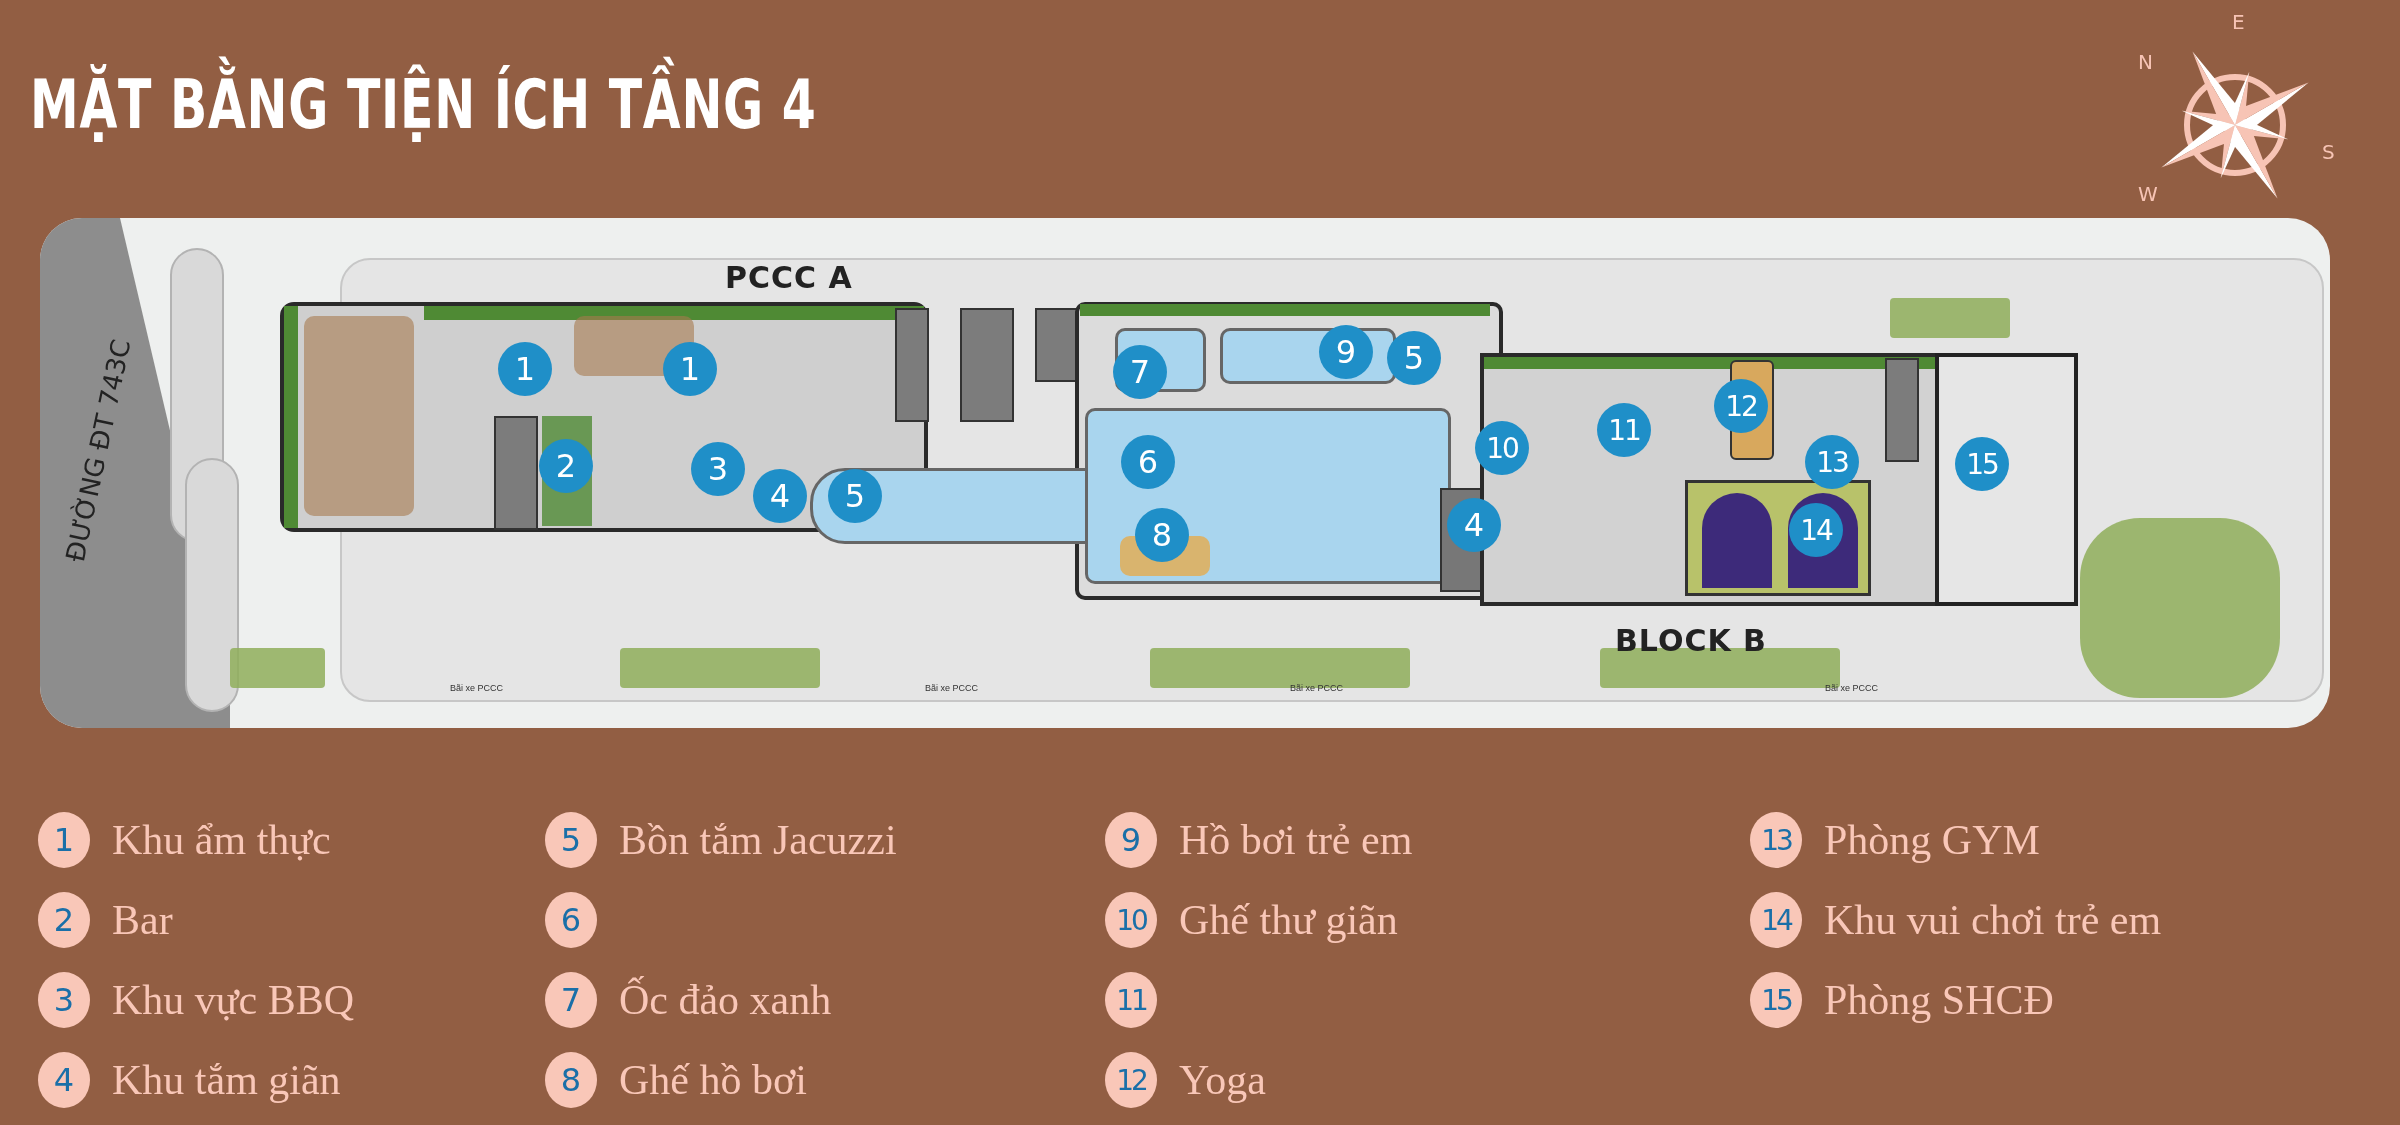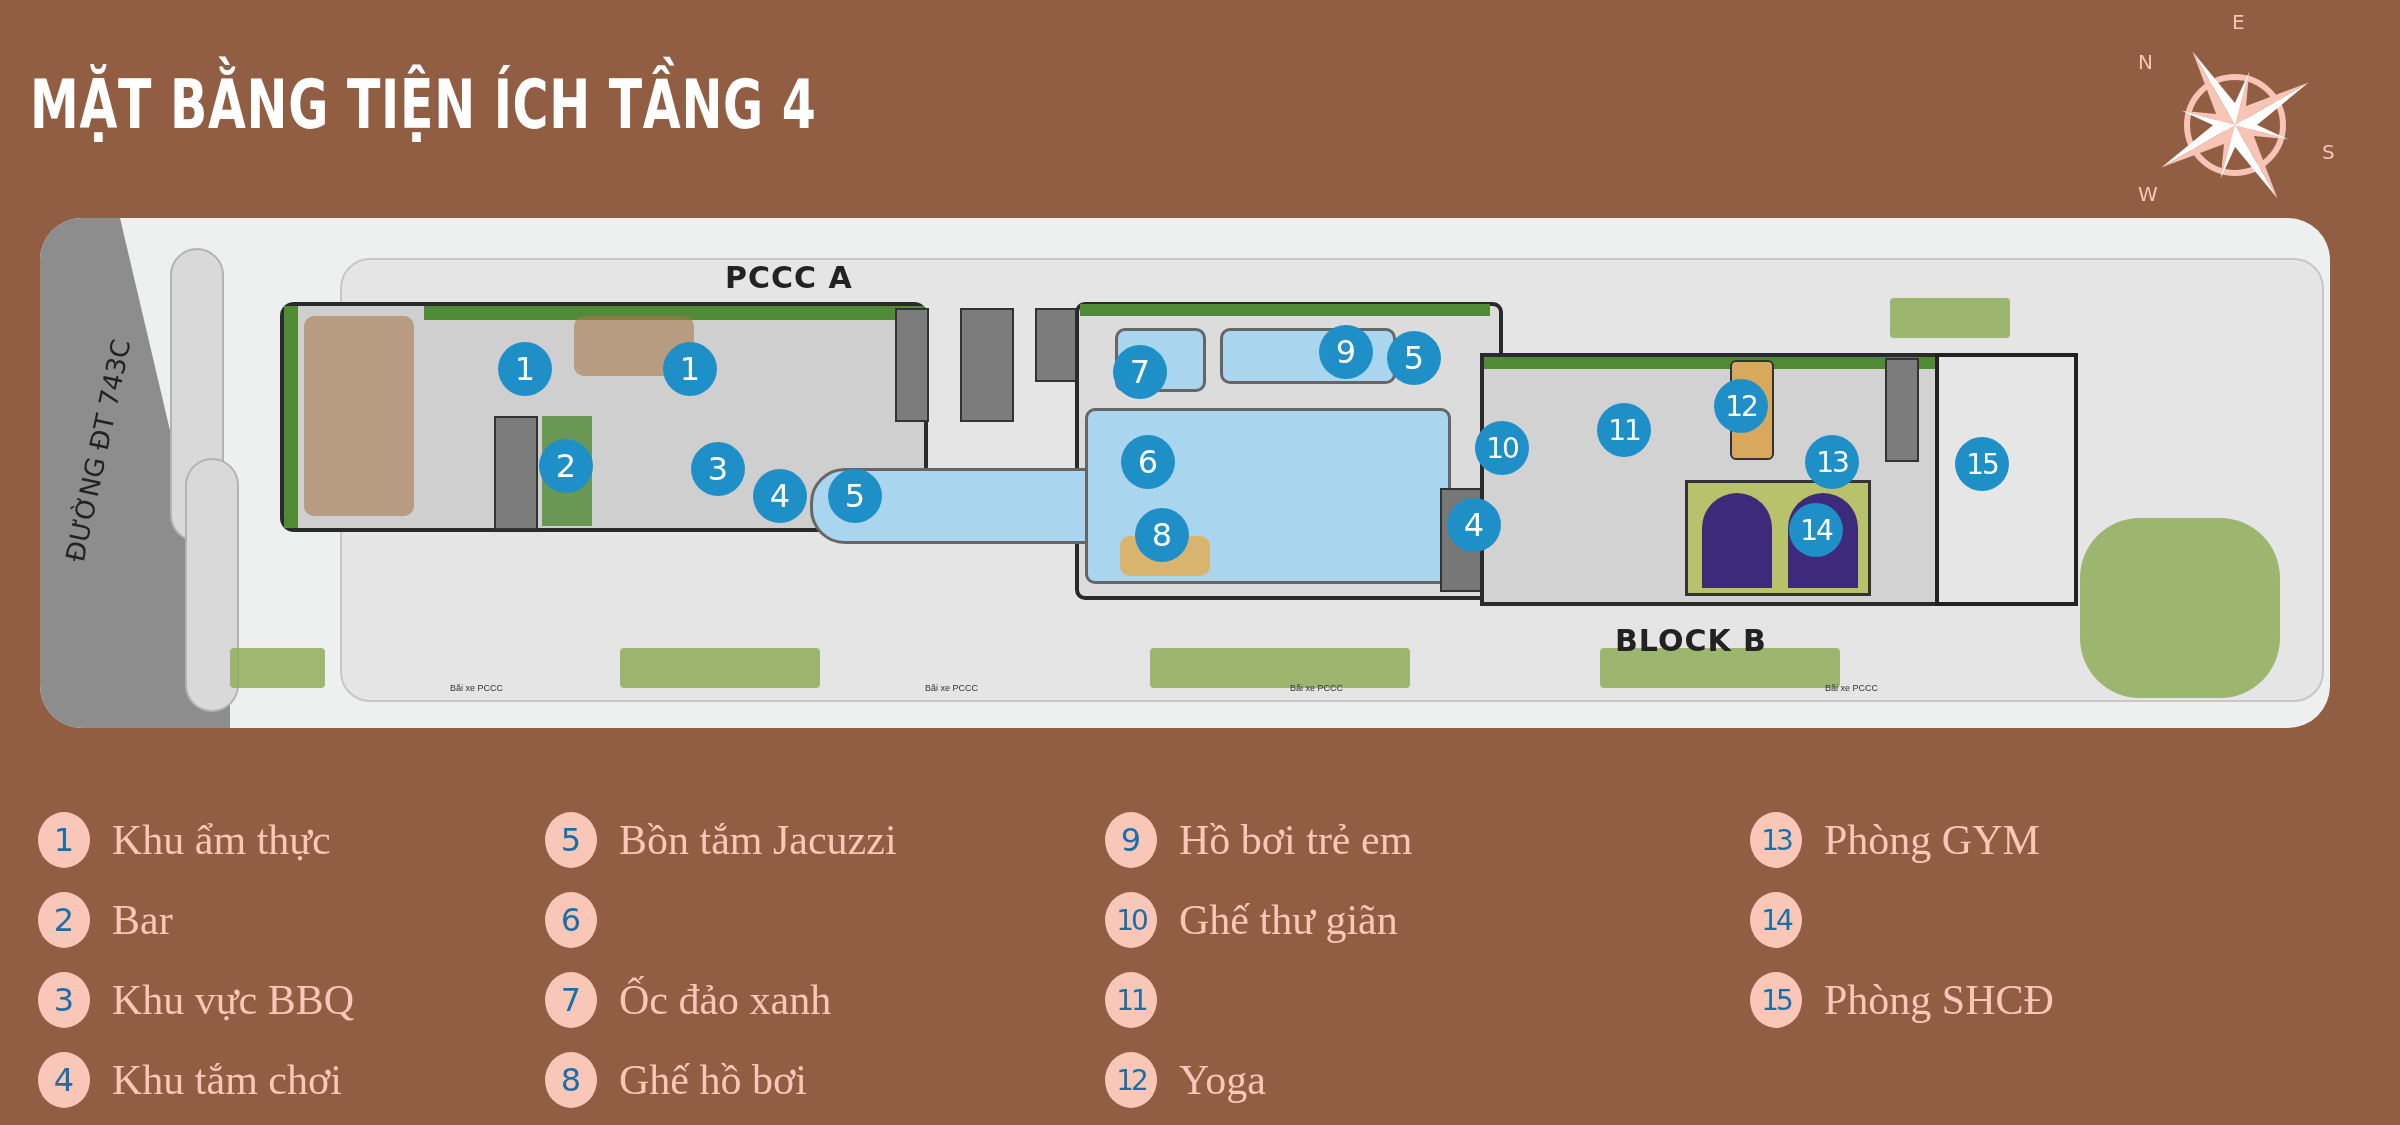--- a/index.html
+++ b/index.html
@@ -156,21 +156,21 @@
   <div class="legend-item" style="left:38px;top:90px;">
     <span class="badge">2</span>
     <span class="legend-text">Bar</span>
   </div>
   <div class="legend-item" style="left:38px;top:170px;">
     <span class="badge">3</span>
     <span class="legend-text">Khu vực BBQ</span>
   </div>
   <div class="legend-item" style="left:38px;top:250px;">
     <span class="badge">4</span>
-    <span class="legend-text">Khu tắm chơi</span>
+    <span class="legend-text">Khu tắm giãn</span>
   </div>
 
   <div class="legend-item" style="left:545px;top:10px;">
     <span class="badge">5</span>
     <span class="legend-text">Bồn tắm Jacuzzi</span>
   </div>
   <div class="legend-item" style="left:545px;top:90px;">
     <span class="badge">6</span>
   </div>
   <div class="legend-item" style="left:545px;top:170px;">
@@ -197,18 +197,19 @@
     <span class="badge two">12</span>
     <span class="legend-text">Yoga</span>
   </div>
 
   <div class="legend-item" style="left:1750px;top:10px;">
     <span class="badge two">13</span>
     <span class="legend-text">Phòng GYM</span>
   </div>
   <div class="legend-item" style="left:1750px;top:90px;">
     <span class="badge two">14</span>
+    <span class="legend-text">Khu vui chơi trẻ em</span>
   </div>
   <div class="legend-item" style="left:1750px;top:170px;">
     <span class="badge two">15</span>
     <span class="legend-text">Phòng SHCĐ</span>
   </div>
 </div>
 
 </body></html>

